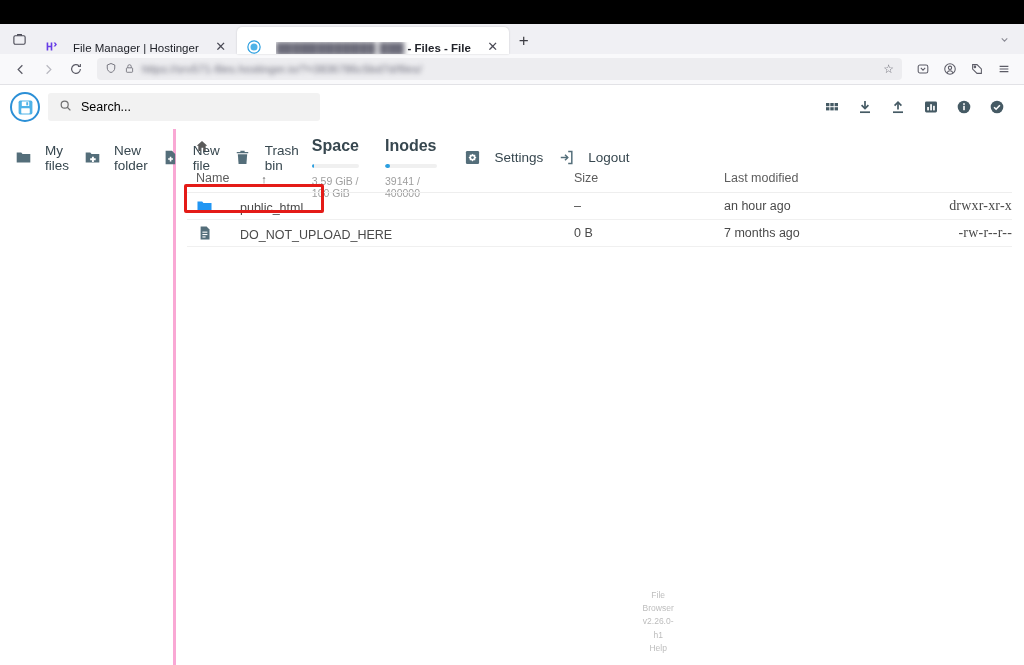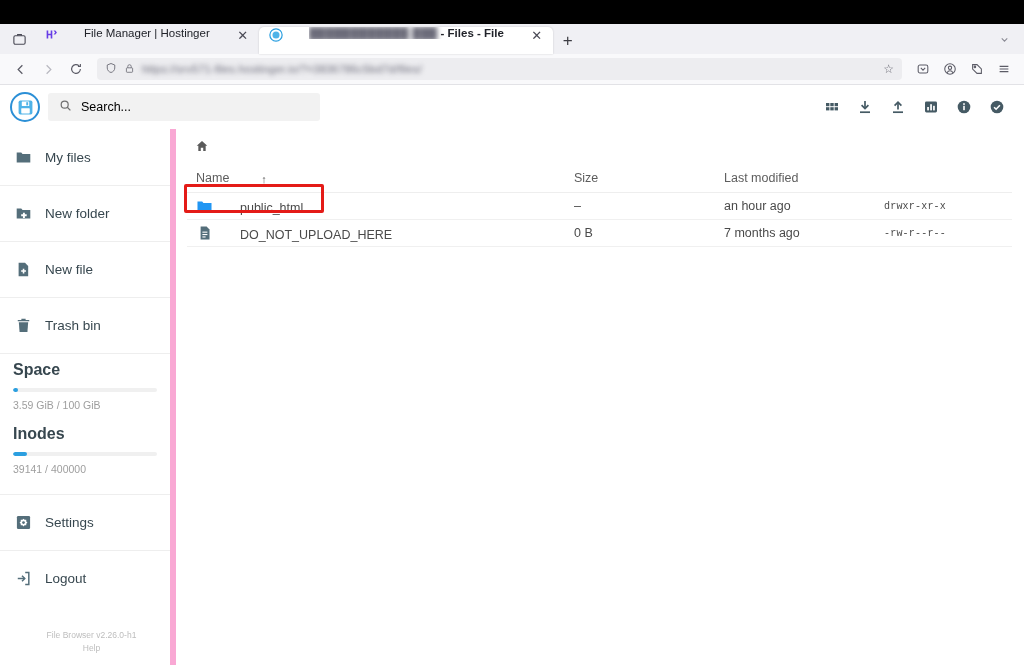--- a/index.html
+++ b/index.html
@@ -15,21 +15,21 @@
 
   .tabbar {
     height: 30px; background: #f0f0f4; display: flex; align-items: flex-end;
     padding: 0 6px 0 4px; position: relative;
   }
   .tab-list-btn {
     width: 30px; height: 28px; display: flex; align-items: center;
     justify-content: center; margin-bottom: 1px;
   }
   .tab {
-    height: 27px; display: flex; align-items: flex-start; gap: 25px;
+    height: 27px; display: flex; align-items: flex-end; gap: 14px;
     padding: 0 8px 0 10px; border-radius: 5px 5px 0 0;
     font-size: 11.5px; color: #21232a; margin-bottom: 0;
     min-width: 120px; position: relative;
   }
   .tab.inactive { background: transparent; }
   .tab.active { background: #ffffff; box-shadow: 0 0 2px rgba(0,0,0,.18); }
   .tab .favicon { width: 15px; height: 15px; flex: 0 0 15px; display:flex; align-items:center; justify-content:center;}
   .tab .ttl { white-space: nowrap; overflow: hidden; text-overflow: clip; flex: 1; }
   .tab .tab-close { width: 16px; height: 16px; display: flex; align-items: center; justify-content: center; color:#4a4a55; font-size: 13px; line-height: 1; }
   .blur-txt {
@@ -83,22 +83,22 @@
   .search .ph { font-size: 12.5px; color: #000000; }
   .header-spacer { flex: 1; }
   .hdr-actions { display: flex; align-items: center; gap: 14px; padding-right: 6px; }
   .hdr-ico { width: 19px; height: 19px; display: flex; align-items: center; justify-content: center; color: #455a64; }
 
   .body-row { flex: 1; display: flex; min-height: 0; }
 
   
   .sidebar {
     width: 176px; flex: 0 0 176px; background: #ffffff;
-    border-right: 6px solid #f9a8d4; padding-top: 8px;
-    display: flex; flex-direction: column;
+    border-right: 3px solid #f9a8d4; padding-top: 8px;
+    display: flex; flex-direction: row;
   }
   .side-item {
     height: 41px; display: flex; align-items: center; gap: 13px;
     padding: 0 0 0 14px; font-size: 13.5px; color: #37474f;
   }
   .side-item .sico { width: 18px; height: 18px; display: flex; align-items: center; justify-content: center; color: #546e7a; flex: 0 0 18px; }
   .side-div { height: 1px; background: #eeeeee; margin: 7px 0; }
 
   .meter-block { padding: 0 13px; }
   .meter-label { font-size: 16px; color: #37474f; font-weight: bold; margin-bottom: 9px; }
@@ -121,21 +121,21 @@
     border-bottom: 1px solid #eeeeee;
   }
   .trow {
     display: flex; align-items: center; height: 27px;
     font-size: 12.5px; color: #4a4a4a; padding-left: 9px;
     border-bottom: 1px solid #f0f0f0; position: relative;
   }
   .c-name { flex: 1; display: flex; align-items: flex-end; gap: 27px; min-width: 0; }
   .c-size { width: 150px; flex: 0 0 150px; }
   .c-mod  { width: 160px; flex: 0 0 160px; }
-  .c-perm { width: 128px; flex: 0 0 128px; text-align: left; font-family: Liberation Mono, monospace; font-size: 10px; letter-spacing: .2px; color: #4a4a4a; }
+  .c-perm { width: 128px; flex: 0 0 128px; text-align: right; font-family: Liberation Serif, serif; font-size: 14px; letter-spacing: .2px; color: #4a4a4a; }
   .sortarrow { font-size: 11px; margin-left: 5px; display: inline-block; }
   .fico { width: 17px; height: 17px; flex: 0 0 17px; display: flex; align-items: center; justify-content: center; }
 
   .hl-box {
     position: absolute; border: 3px solid #e41b17; border-radius: 2px;
     pointer-events: none;
   }
 </style>
 </head>
 <body>

